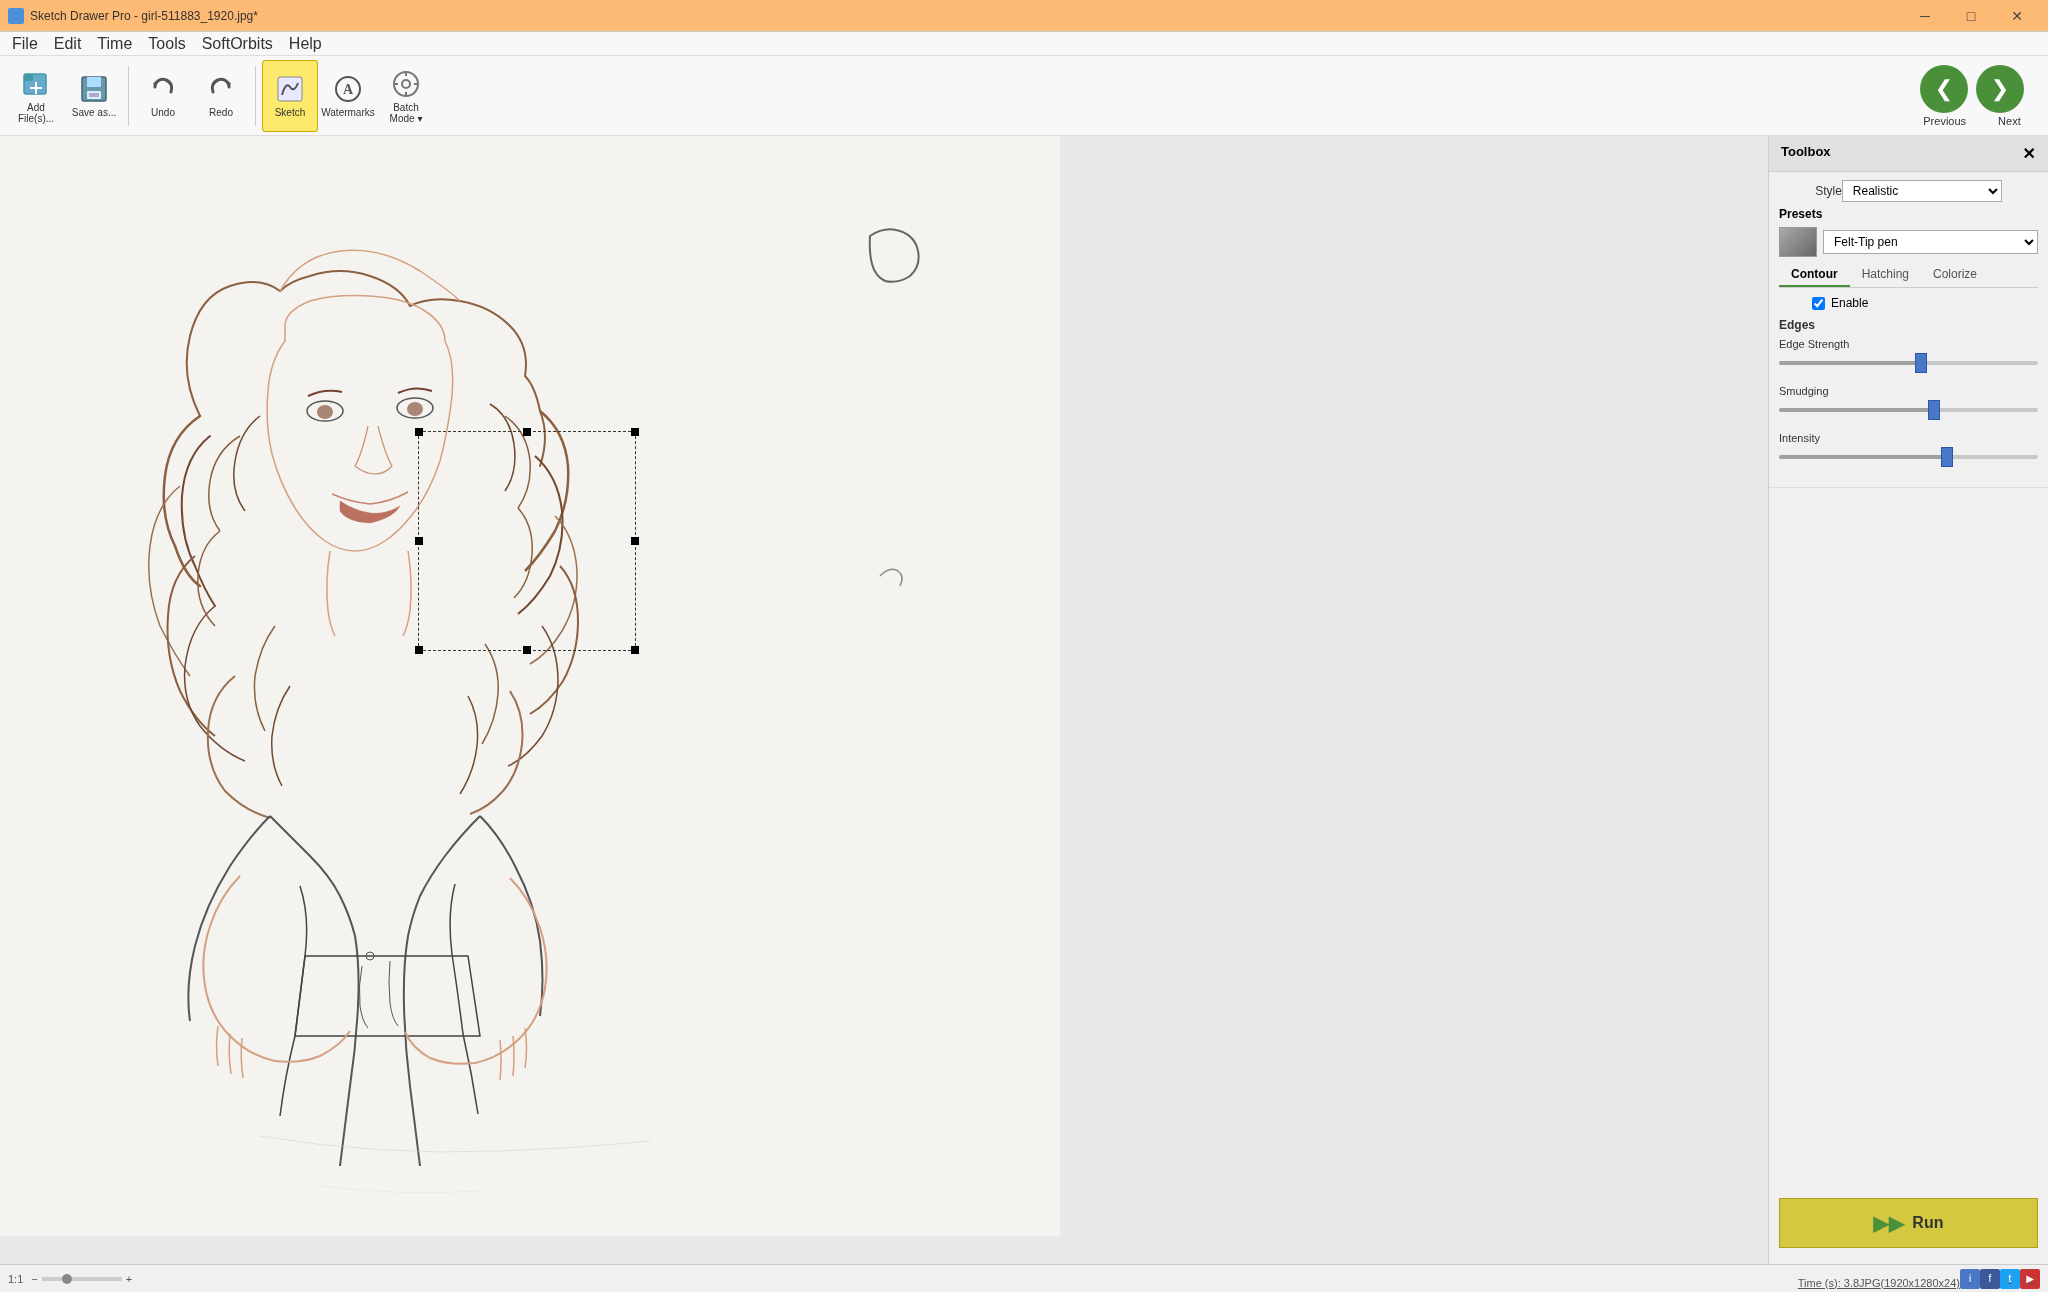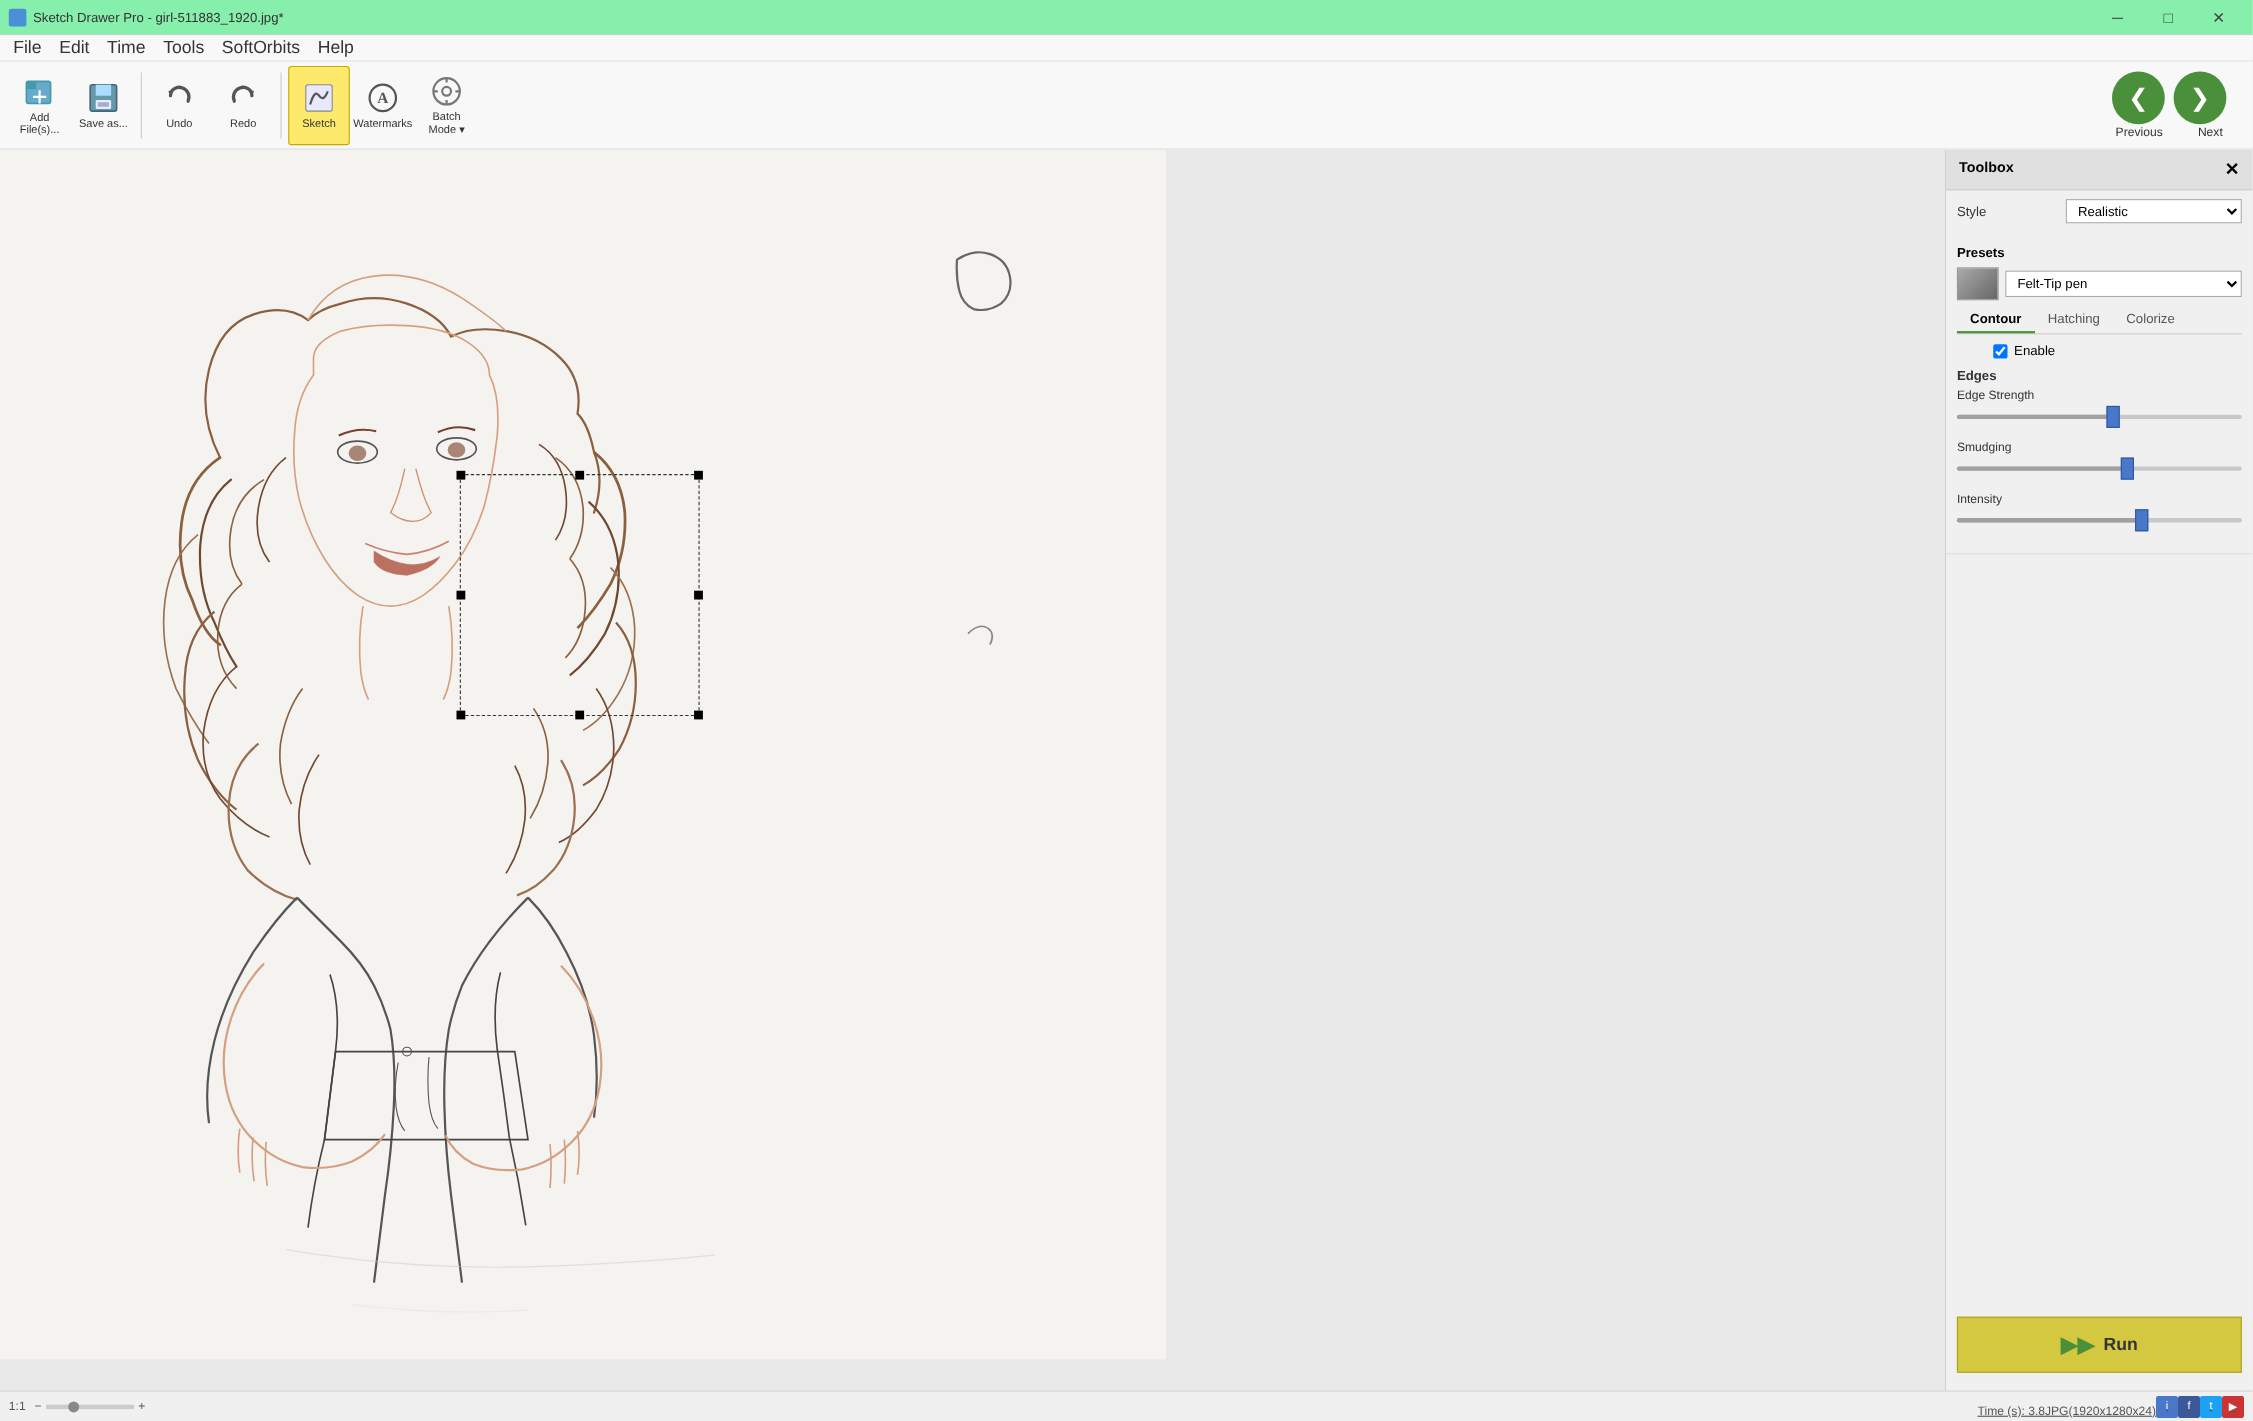--- a/index.html
+++ b/index.html
@@ -1,20 +1,20 @@
 <!DOCTYPE html>
 <html><head>
   <meta charset="utf-8">
   <style>
     * { box-sizing: border-box; margin: 0; padding: 0; }
     body { font-family: 'Segoe UI', Tahoma, sans-serif; font-size: 12px; background: #f0f0f0; overflow: hidden; width: 2048px; height: 1292px; }
 
     
     .title-bar {
-      background: #86efac;
+      background: #fdba74;
       height: 32px;
       display: flex;
       align-items: center;
       justify-content: space-between;
       border-bottom: 1px solid #ccc;
       padding: 0 8px;
       user-select: none;
     }
     .title-bar-left { display: flex; align-items: center; gap: 6px; font-size: 12px; color: #333; }
     .title-bar-icon { width: 16px; height: 16px; background: #4a90d9; border-radius: 2px; display: inline-block; }
@@ -142,22 +142,22 @@
       display: flex;
       align-items: flex-start;
       justify-content: space-between;
       border-bottom: 1px solid #ccc;
     }
     .toolbox-section { padding: 8px 10px; border-bottom: 1px solid #ddd; }
 
     .style-row {
       display: flex;
       align-items: center;
-      justify-content: space-between;
-      margin-bottom: 20px;
+      justify-content: center;
+      margin-bottom: 5px;
     }
     .style-label { font-size: 12px; color: #333; }
     .style-select {
       background: white;
       border: 1px solid #aaa;
       padding: 2px 6px;
       font-size: 12px;
       width: 160px;
       cursor: pointer;
     }

